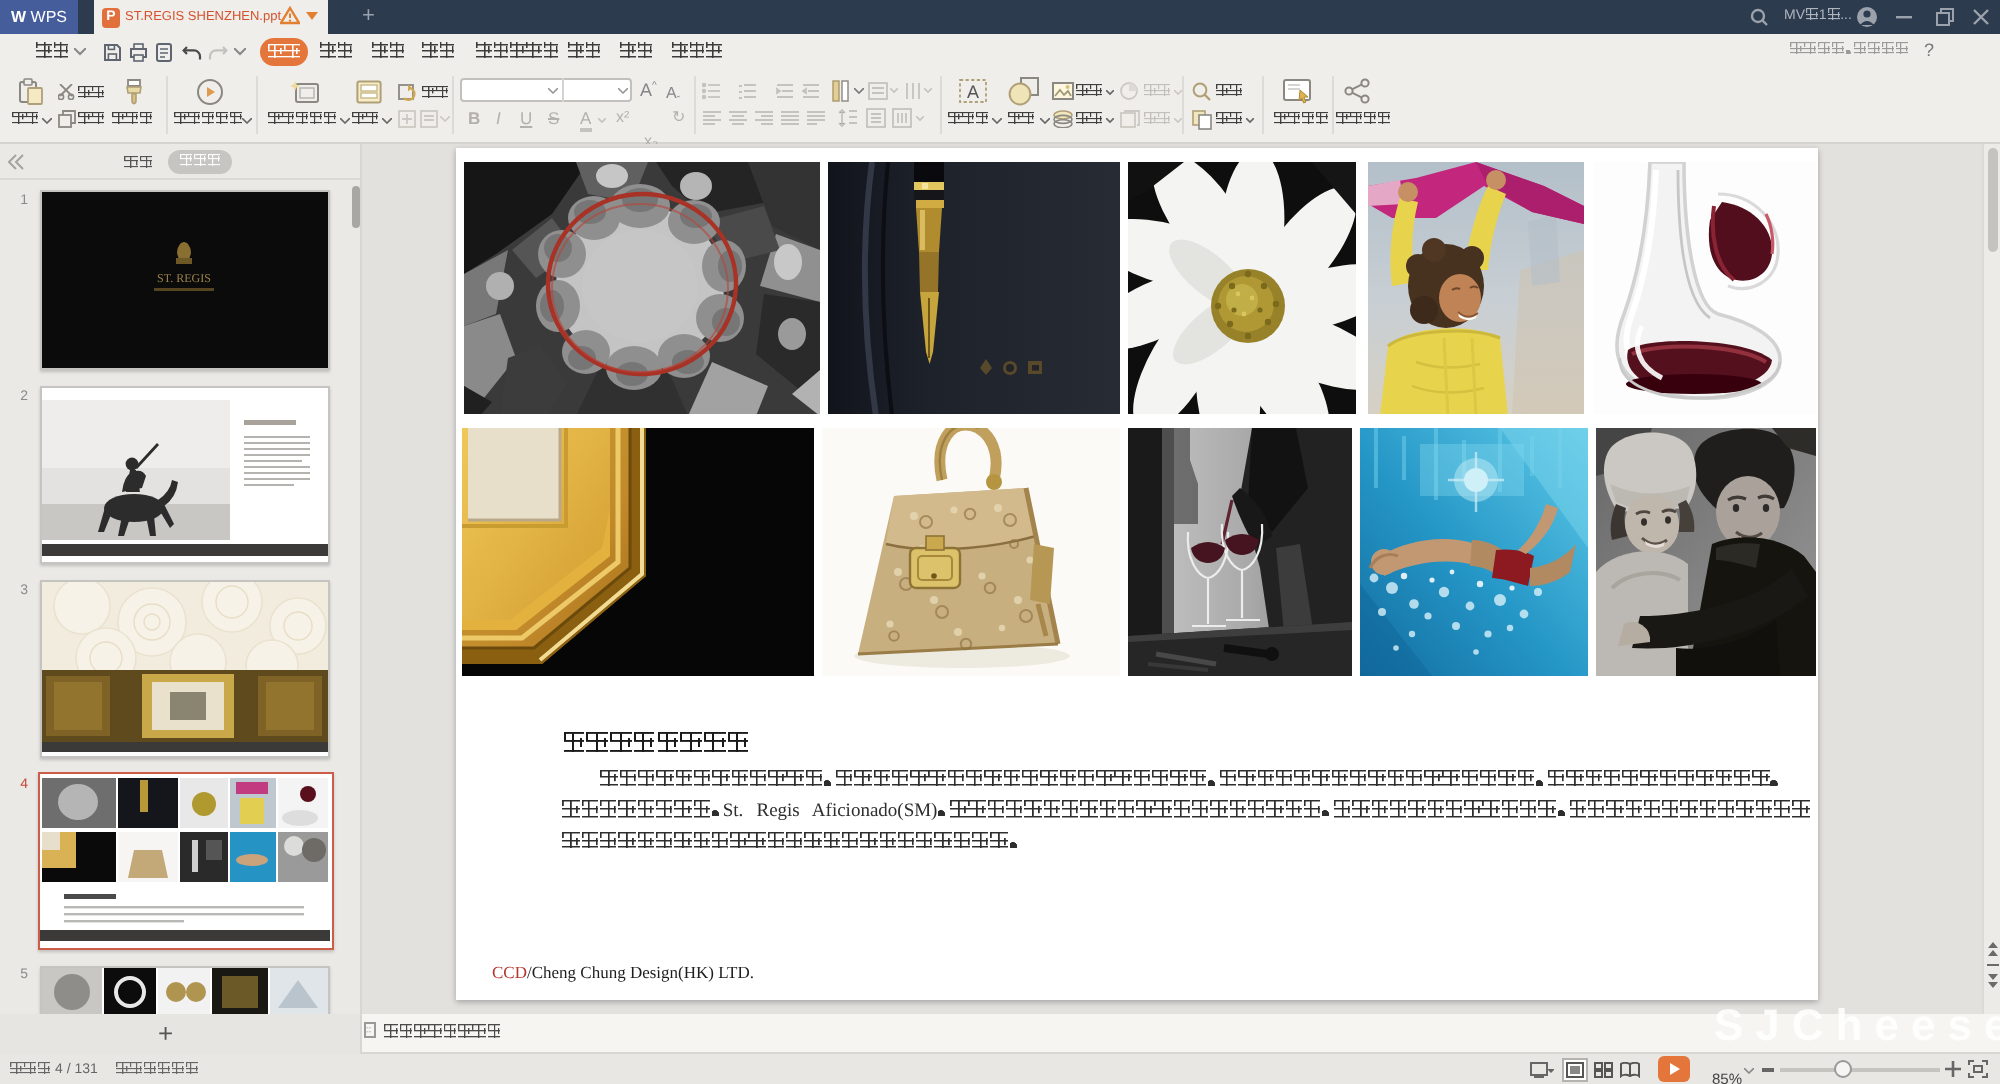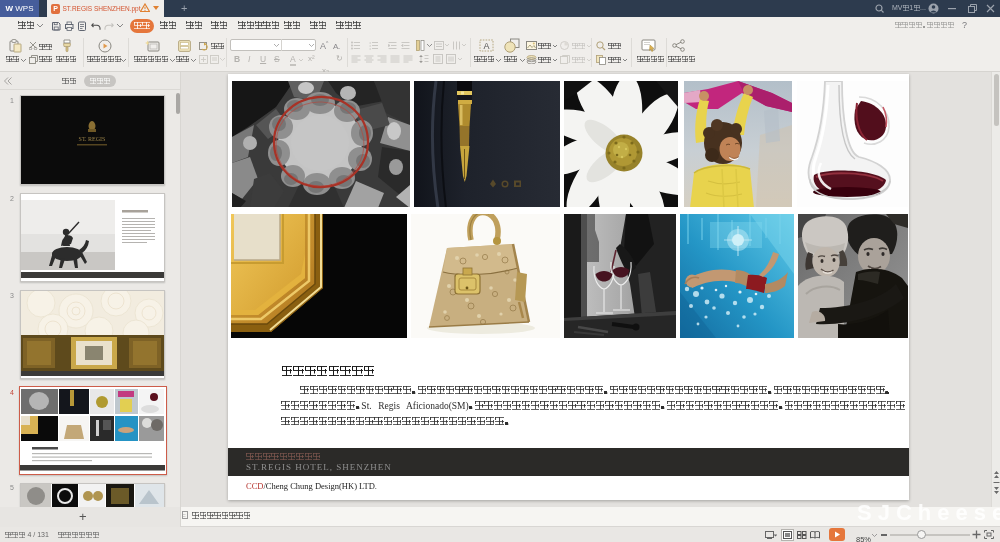--- a/index.html
+++ b/index.html
@@ -987,24 +987,20 @@
 
         <path d="M98 70 C82 86 50 94 22 94 L18 110 C52 112 88 100 106 84 z" fill="#1a1814"></path>
         <path d="M14 98 a9 9 0 0 1 13 9 l-16 2 z" fill="#b5aca2"></path>
         <path d="M40 110 C56 112 76 106 90 96 L92 124 L40 124 z" fill="#12100c"></path>
       </svg>
     </div>
 
     <div class="abs" style="left:53px;top:290px;font-family:'Liberation Serif',serif;font-size:12px;font-weight:bold;color:#1a1a1a;letter-spacing:0.5px;"><i class="cj"></i><i class="cj"></i><i class="cj"></i><i class="cj"></i><i class="cj"></i><i class="cj"></i><i class="cj"></i><i class="cj"></i></div>
     <div class="abs" style="left:53px;top:309px;width:624px;font-family:'Liberation Serif',serif;font-size:9.5px;line-height:15.7px;color:#2e2e2e;text-align:justify;text-indent:19px;"><i class="cj"></i><i class="cj"></i><i class="cj"></i><i class="cj"></i><i class="cj"></i><i class="cj"></i><i class="cj"></i><i class="cj"></i><i class="cj"></i><i class="cj"></i><i class="cj"></i><i class="cj"></i><i class="cjp"></i><i class="cj"></i><i class="cj"></i><i class="cj"></i><i class="cj"></i><i class="cj"></i><i class="cj"></i><i class="cj"></i><i class="cj"></i><i class="cj"></i><i class="cj"></i><i class="cj"></i><i class="cj"></i><i class="cj"></i><i class="cj"></i><i class="cj"></i><i class="cj"></i><i class="cj"></i><i class="cj"></i><i class="cj"></i><i class="cj"></i><i class="cjp"></i><i class="cj"></i><i class="cj"></i><i class="cj"></i><i class="cj"></i><i class="cj"></i><i class="cj"></i><i class="cj"></i><i class="cj"></i><i class="cj"></i><i class="cj"></i><i class="cj"></i><i class="cj"></i><i class="cj"></i><i class="cj"></i><i class="cj"></i><i class="cj"></i><i class="cj"></i><i class="cjp"></i><i class="cj"></i><i class="cj"></i><i class="cj"></i><i class="cj"></i><i class="cj"></i><i class="cj"></i><i class="cj"></i><i class="cj"></i><i class="cj"></i><i class="cj"></i><i class="cj"></i><i class="cj"></i><i class="cjp"></i><i style="display:inline-block;width:.85em;"></i><i class="cj"></i><i class="cj"></i><i class="cj"></i><i class="cj"></i><i class="cj"></i><i class="cj"></i><i class="cj"></i><i class="cj"></i><i class="cjp"></i>St. Regis Aficionado(SM)<i class="cjp"></i><i class="cj"></i><i class="cj"></i><i class="cj"></i><i class="cj"></i><i class="cj"></i><i class="cj"></i><i class="cj"></i><i class="cj"></i><i class="cj"></i><i class="cj"></i><i class="cj"></i><i class="cj"></i><i class="cj"></i><i class="cj"></i><i class="cj"></i><i class="cj"></i><i class="cj"></i><i class="cj"></i><i class="cj"></i><i class="cj"></i><i class="cjp"></i><i class="cj"></i><i class="cj"></i><i class="cj"></i><i class="cj"></i><i class="cj"></i><i class="cj"></i><i class="cj"></i><i class="cj"></i><i class="cj"></i><i class="cj"></i><i class="cj"></i><i class="cj"></i><i class="cjp"></i><i class="cj"></i><i class="cj"></i><i class="cj"></i><i class="cj"></i><i class="cj"></i><i class="cj"></i><i class="cj"></i><i class="cj"></i><i class="cj"></i><i class="cj"></i><i class="cj"></i><i class="cj"></i><i class="cj"></i><i class="cj"></i><i class="cj"></i><i class="cj"></i><i class="cj"></i><i class="cj"></i><i class="cj"></i><i class="cj"></i><i class="cj"></i><i class="cj"></i><i class="cj"></i><i class="cj"></i><i class="cj"></i><i class="cj"></i><i class="cj"></i><i class="cj"></i><i class="cj"></i><i class="cj"></i><i class="cj"></i><i class="cj"></i><i class="cj"></i><i class="cj"></i><i class="cj"></i><i class="cj"></i><i class="cj"></i><i class="cjp"></i></div>
 
-    <div class="abs" style="left:0;top:374px;width:681px;height:28px;background:#2b2a28;">
-      <div class="abs" style="left:18px;top:3.5px;font-family:'Liberation Serif',serif;font-size:8.5px;color:#7d564e;letter-spacing:1px;"><i class="cj"></i><i class="cj"></i><i class="cj"></i><i class="cj"></i><i class="cj"></i><i class="cj"></i><i class="cj"></i><i class="cj"></i><i class="cj"></i></div>
-      <div class="abs" style="left:18px;top:13.5px;font-family:'Liberation Serif',serif;font-size:9px;color:#8f8f8f;letter-spacing:1px;">ST.REGIS HOTEL, SHENZHEN</div>
-    </div>
     <div class="abs" style="left:18px;top:407px;font-family:'Liberation Serif',serif;font-size:8.5px;color:#1d1d1d;"><span style="color:#b5342e;">CCD</span>/Cheng Chung Design(HK) LTD.</div>
   </div>
 
   <div class="abs" style="left:810px;top:0;width:9px;height:435px;background:#ecebe8;border-left:1px solid #dcdad6;">
     <div class="abs" style="left:1.5px;top:2px;width:5px;height:52px;background:#c5c3bf;border-radius:2.5px;"></div>
     <svg class="abs" style="left:1px;top:398px;" width="7" height="30">
           <g fill="#6a6a6a">
             <path d="M1 4 L3.5 1 L6 4 z M1 8 L3.5 5 L6 8 z"></path>
             <rect x="0.5" y="12" width="6" height="1"></rect>
             <path d="M1 17 L3.5 20 L6 17 z M1 21 L3.5 24 L6 21 z"></path>

